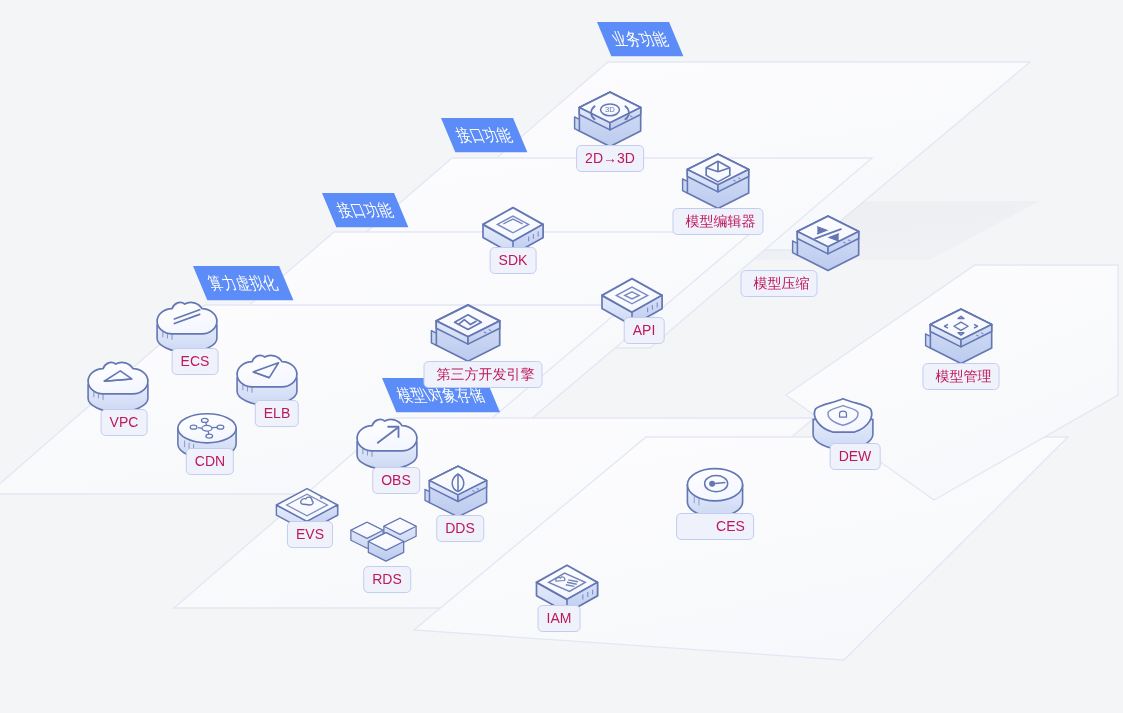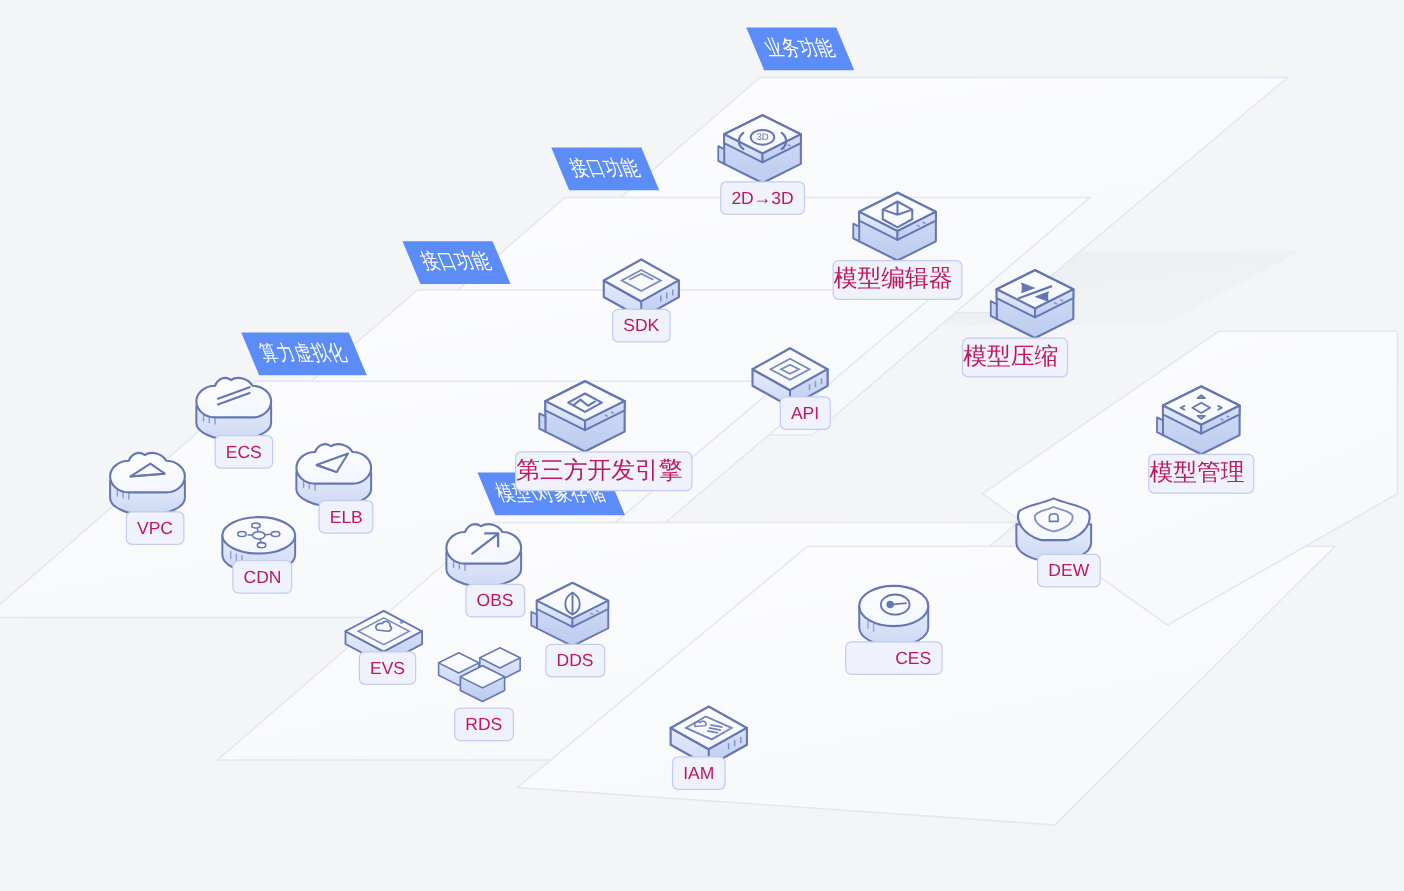--- a/index.html
+++ b/index.html
@@ -37,21 +37,21 @@
     border:1px solid #c3cdf0;
     border-radius:5px;
     color:#be185d;
     font-size:14px;
     line-height:1;
     padding:5px 8px 6px 8px;
     white-space:nowrap;
     transform:translate(-50%,0);
     z-index:40;
   }
-  .pill.cn{font-size:19px;padding:5px 7px 6px 0;}
+  .pill.cn{font-size:14px;padding:5px 7px 6px 12px;}
 </style>
 </head>
 <body>
 
 <div id="stage">
 
   <svg class="layer" viewBox="0 0 1123 713" preserveAspectRatio="none">
     <defs>
       <linearGradient id="gSlab" x1="0" y1="0" x2="0.6" y2="1">
         <stop offset="0%" stop-color="#fdfdfe"></stop>
@@ -344,21 +344,21 @@
         <line x1="0" y1="-3" x2="8" y2="-1.5"></line>
         <line x1="-1" y1="-1" x2="6" y2="0.3"></line>
       </g>
     </g>
   </svg>
 
   <div class="pill" style="left:610px;top:145px;">
     <span>2D→3D</span></div>
   <div class="pill cn" style="left:718px;top:208px;">
     <span>模型编辑器</span></div>
-  <div class="pill cn" style="left:812px;top:270px;">
+  <div class="pill cn" style="left:779px;top:270px;">
     <span>模型压缩</span></div>
   <div class="pill cn" style="left:961px;top:363px;">
     <span>模型管理</span></div>
   <div class="pill" style="left:513px;top:247px;">
     <span>SDK</span></div>
   <div class="pill" style="left:644px;top:317px;">
     <span>API</span></div>
   <div class="pill cn" style="left:483px;top:361px;">
     <span>第三方开发引擎</span></div>
   <div class="pill" style="left:195px;top:348px;">

